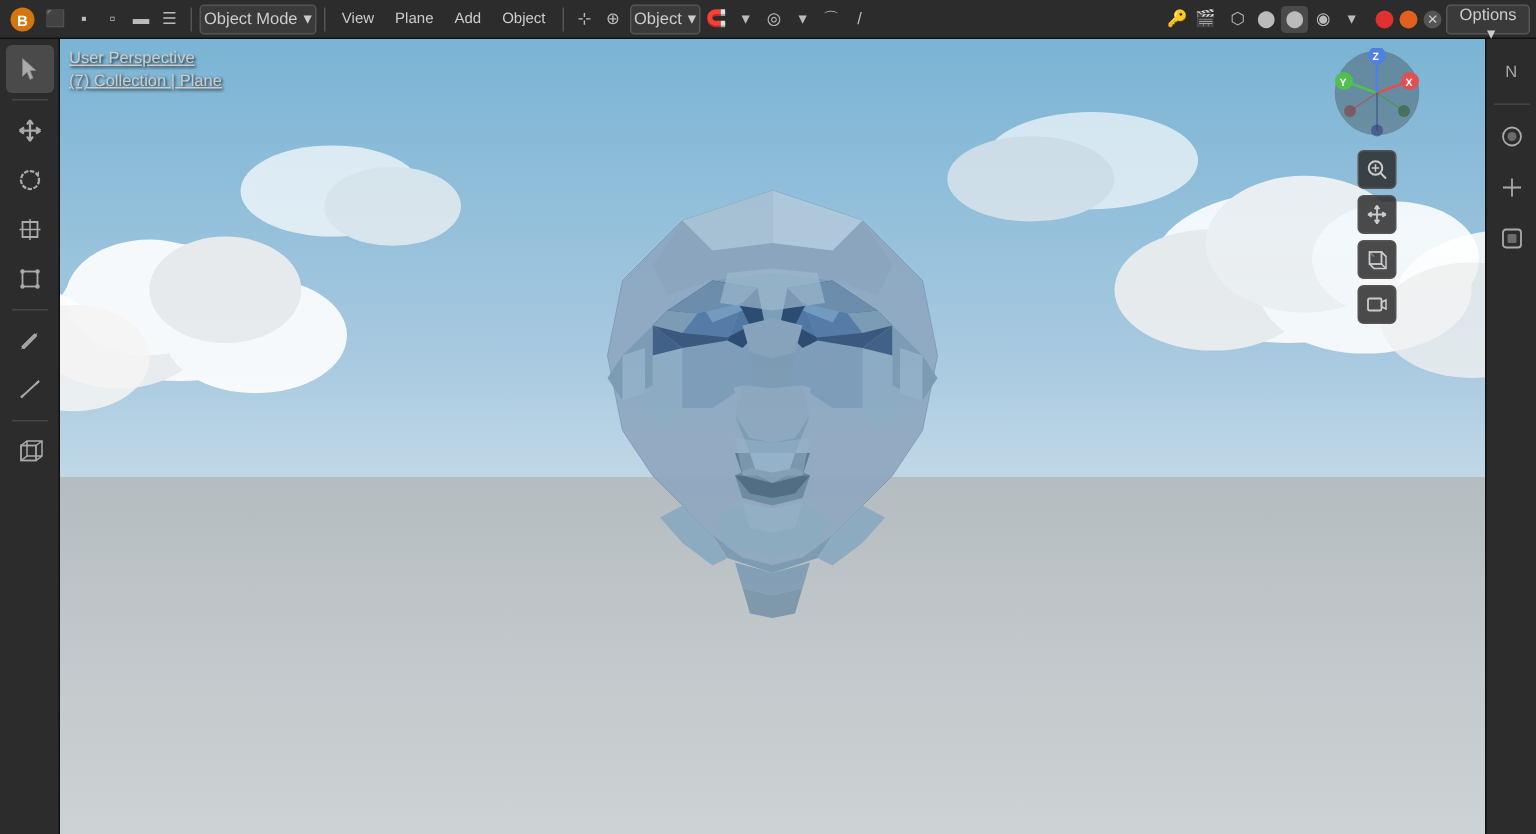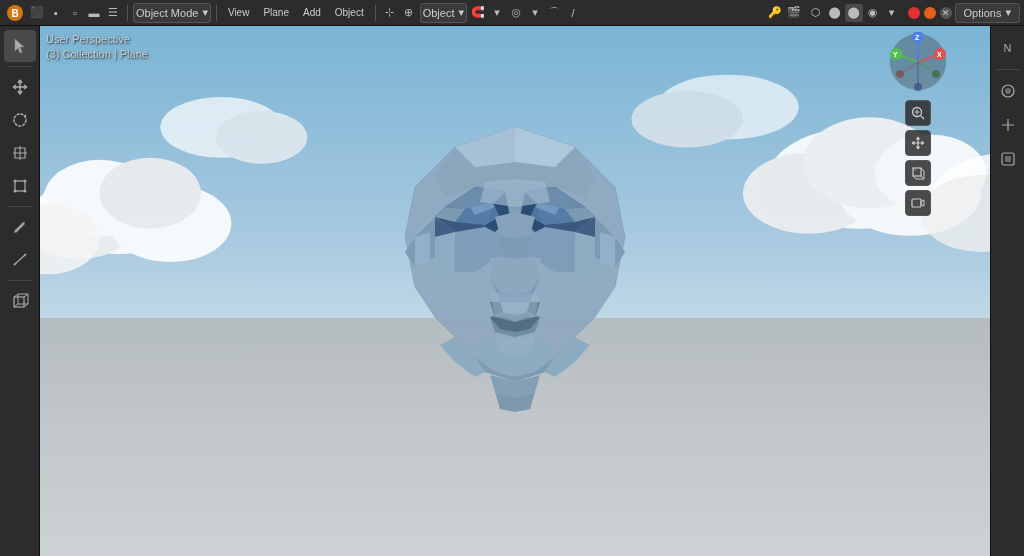--- a/index.html
+++ b/index.html
@@ -72,20 +72,21 @@
       background: #3a3a3a;
       border: 1px solid #555;
       border-radius: 3px;
       height: 20px;
       padding: 0 8px;
       color: #ccc;
       font-size: 11px;
       cursor: pointer;
       display: flex;
       align-items: center;
+      flex-direction: column;
     }
 
     
     #main-area {
       display: flex;
       width: 100%;
       height: calc(556px - 26px);
     }
 
     
@@ -173,20 +174,21 @@
       position: absolute;
       top: 6px;
       left: 6px;
       pointer-events: none;
     }
     .viewport-label {
       font-size: 11px;
       color: #ccc;
       line-height: 1.4;
       text-shadow: 1px 1px 2px rgba(0,0,0,0.8);
+      text-decoration: underline;
     }
 
     
     #right-sidebar {
       width: 34px;
       height: 100%;
       background: #2c2c2c;
       display: flex;
       flex-direction: column;
       align-items: center;
@@ -510,21 +512,21 @@
 
           <polygon points="120,100 140,95 160,100 155,118 140,122 125,118" fill="#85a0b8"></polygon>
           <polygon points="125,118 140,122 155,118 152,138 140,142 128,138" fill="#7a98b0"></polygon>
 
         </g>
       </svg>
     </div>
 
     <div id="viewport-info">
       <div class="viewport-label">User Perspective</div>
-      <div class="viewport-label">(3) Collection | Plane</div>
+      <div class="viewport-label">(7) Collection | Plane</div>
     </div>
 
     <div id="nav-controls">
 
       <div style="width:60px;height:60px;position:relative;margin-bottom:4px;">
         <svg width="60" height="60" viewBox="0 0 60 60">
 
           <circle cx="30" cy="30" r="28" fill="rgba(40,40,40,0.3)" stroke="rgba(100,100,100,0.4)" stroke-width="0.5"></circle>
 
           <line x1="30" y1="30" x2="52" y2="22" stroke="#e05050" stroke-width="1.8"></line>

